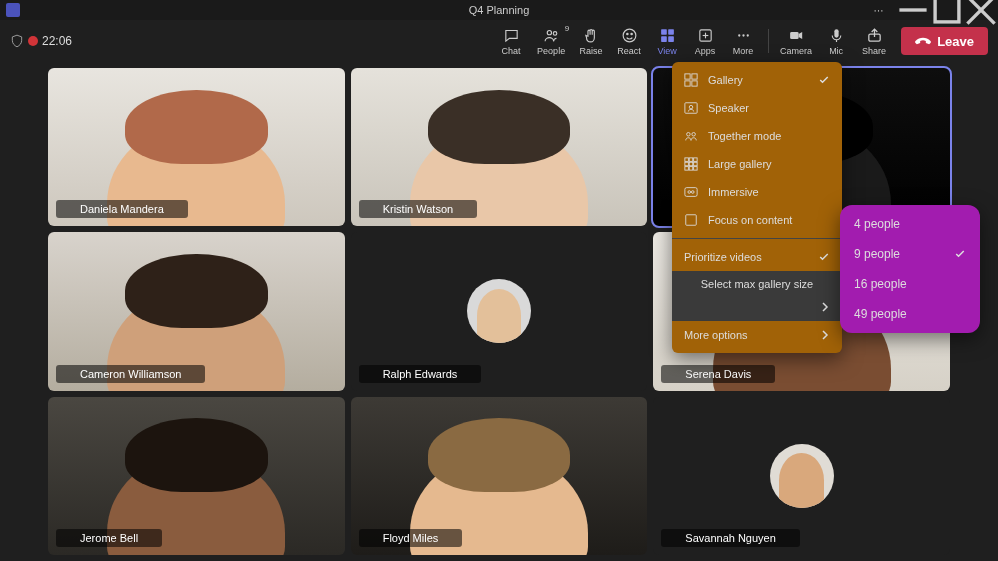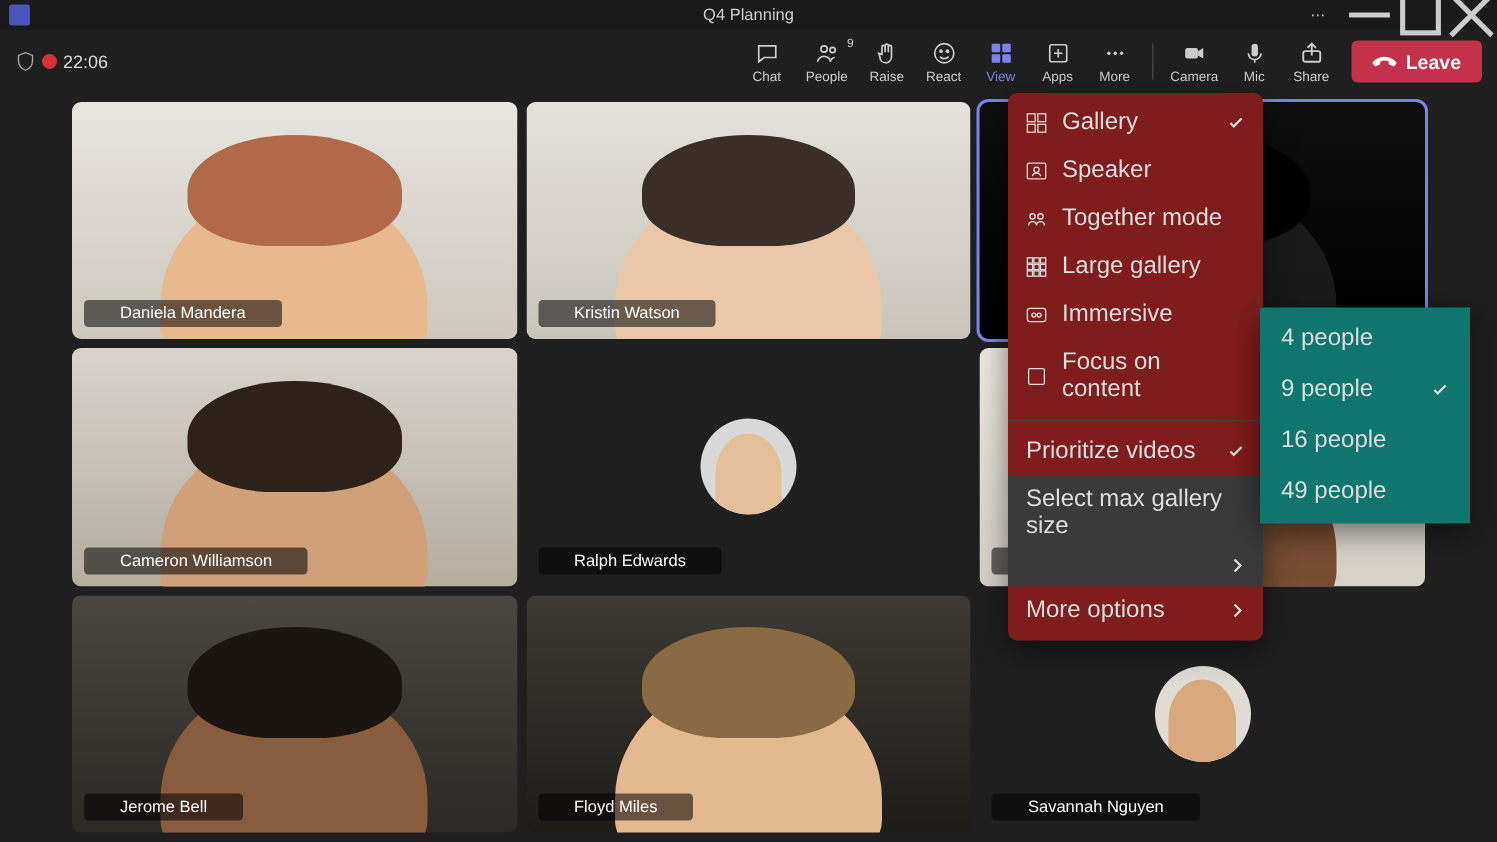--- a/index.html
+++ b/index.html
@@ -119,44 +119,44 @@
 .avatar-circle .mini {
   width: 70%; height: 85%; border-radius: 50% 50% 0 0;
   background: var(--skin);
 }
 
 
 .view-menu {
   position: absolute;
   top: 62px; left: 672px;
   width: 170px;
-  background: #7f1d1d;
+  background: #a16207;
   border-radius: 6px;
   box-shadow: 0 6px 20px rgba(0,0,0,.5);
   padding: 4px 0;
-  font-size: 16px;
+  font-size: 11px;
 }
 .vm-item {
   display: flex; align-items: center; gap: 10px;
   padding: 7px 12px; color: #ddd; cursor: pointer;
   position: relative;
 }
 .vm-item:hover, .vm-item.highlight { background: #3a3a3a; flex-direction: column; }
 .vm-item svg { width: 14px; height: 14px; flex-shrink: 0; }
 .vm-item .check { margin-left: auto; width: 12px; }
 .vm-item .chev { margin-left: auto; width: 10px; }
 .vm-divider { height: 1px; background: #444; margin: 4px 0; }
 
 .sub-menu {
   position: absolute;
   top: 205px; left: 840px;
   width: 140px;
-  background: #0f766e; border-radius: 0;
+  background: #a21caf; border-radius: 12px;
   box-shadow: 0 6px 20px rgba(0,0,0,.5);
-  padding: 4px 0; font-size: 16px;
+  padding: 4px 0; font-size: 12px;
 }
 .sub-menu .vm-item { padding: 8px 14px; }
 </style>
 </head>
 <body>
 
 <div class="titlebar">
   <div class="app-icon"></div>
   <div class="title">Q4 Planning</div>
   <div class="win-controls">

